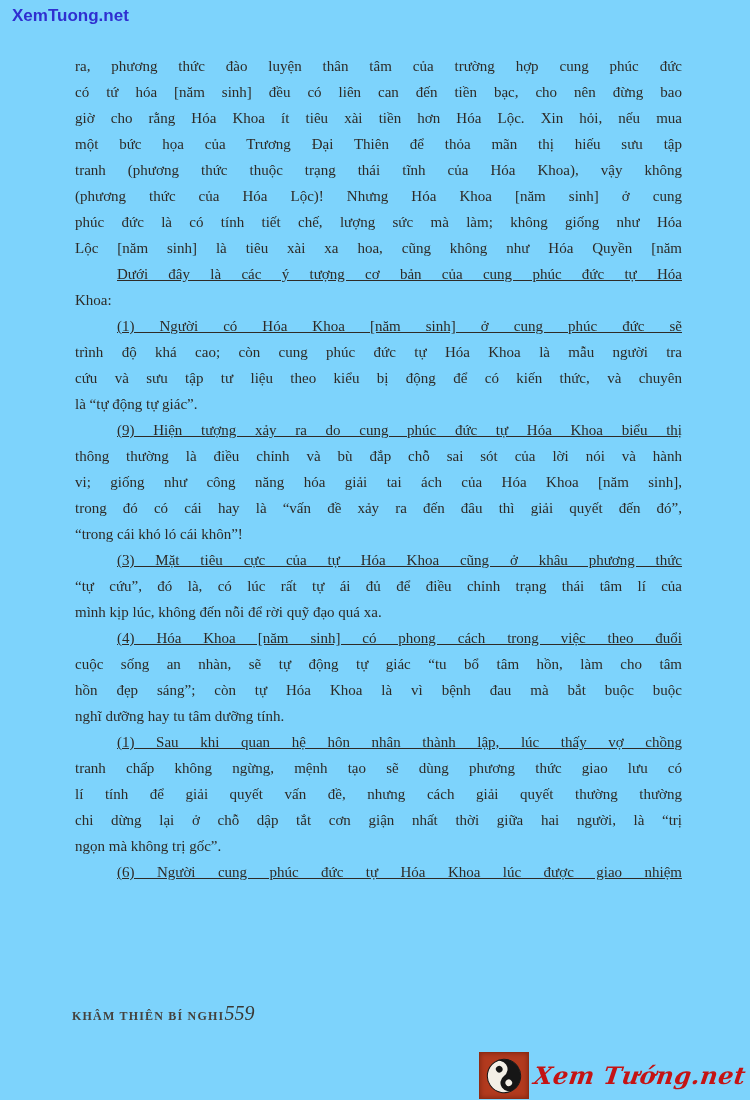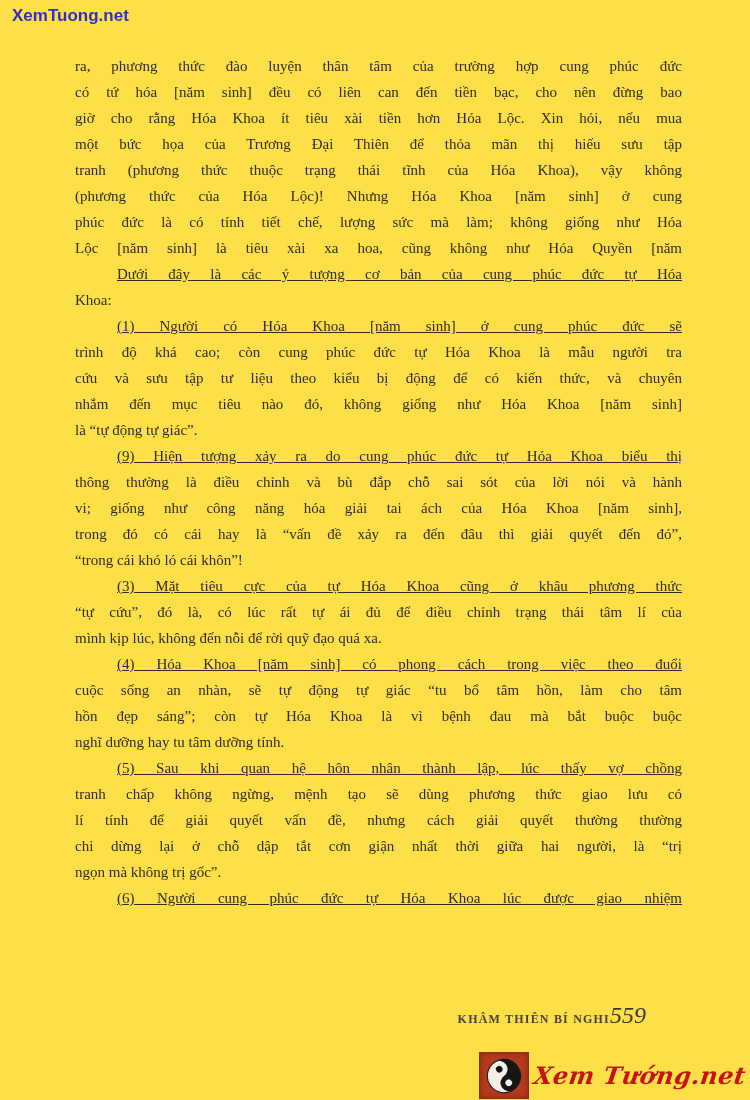--- a/index.html
+++ b/index.html
@@ -1,41 +1,41 @@
 <!DOCTYPE html>
 <html><head>
 <meta charset="utf-8">
 <style>
   html,body { margin:0; padding:0; background:#e9e8e5; }
   .page {
     position:relative; width:750px; height:1100px; margin:0 auto;
-    background:#fde047; overflow:hidden;
+    background:#7dd3fc; overflow:hidden;
     font-family:"Liberation Serif","DejaVu Serif",serif;
   }
   .watermark-top {
     position:absolute; left:12px; top:6px;
     font-family:"Liberation Sans","DejaVu Sans",sans-serif;
     font-size:17px; font-weight:600; color:#2f2fd0; cursor:pointer;
   }
   .body-text {
     position:absolute; left:75px; top:53px; width:607px;
     font-size:15px; line-height:26px; color:#2e2b27;
   }
   .para { margin:0; padding:0; }
   .line { display:block; height:26px; overflow:hidden; white-space:normal; }
   .j { text-align:justify; text-align-last:justify; }
   .ind { text-indent:42px;text-decoration:underline; }
   .footer {
-    position:absolute; left:72px; right:104px; top:1002px;
-    display:flex; justify-content:flex-end; align-items:baseline;
+    position:absolute; left:72px; right:88px; top:1002px;
+    display:flex; justify-content:flex-start; align-items:baseline;
   }
   .book-title {
     font-size:12px; letter-spacing:1.2px; color:#45423d; font-weight:600;
   }
-  .page-number { font-size:24px; font-style:italic; color:#3a3732; }
+  .page-number { font-size:20px; font-style:italic; color:#3a3732; }
   .logo {
     position:absolute; right:4px; bottom:1px;
     display:flex; align-items:center; gap:5px; cursor:pointer;
   }
   .logo-square {
     width:48px; height:45px; background:#b23a1e; border:1px solid #8f2b13;
     display:flex; align-items:center; justify-content:center;
     box-shadow: inset 0 0 5px rgba(60,10,0,.45);
   }
   .logo-text {
@@ -66,21 +66,20 @@
 
     <p class="para">
       <span class="line j ind">Dưới đây là các ý tượng cơ bản của cung phúc đức tự Hóa</span>
       <span class="line">Khoa:</span>
     </p>
 
     <p class="para">
       <span class="line j ind">(1) Người có Hóa Khoa [năm sinh] ở cung phúc đức sẽ</span>
       <span class="line j">trình độ khá cao; còn cung phúc đức tự Hóa Khoa là mẫu người tra</span>
       <span class="line j">cứu và sưu tập tư liệu theo kiểu bị động để có kiến thức, và chuyên</span>
-      <span class="line j">nhắm đến mục tiêu nào đó, không giống như Hóa Khoa [năm sinh]</span>
       <span class="line">là “tự động tự giác”.</span>
     </p>
 
     <p class="para">
       <span class="line j ind">(9) Hiện tượng xảy ra do cung phúc đức tự Hóa Khoa biểu thị</span>
       <span class="line j">thông thường là điều chỉnh và bù đắp chỗ sai sót của lời nói và hành</span>
       <span class="line j">vi; giống như công năng hóa giải tai ách của Hóa Khoa [năm sinh],</span>
       <span class="line j">trong đó có cái hay là “vấn đề xảy ra đến đâu thì giải quyết đến đó”,</span>
       <span class="line">“trong cái khó ló cái khôn”!</span>
     </p>
@@ -92,21 +91,21 @@
     </p>
 
     <p class="para">
       <span class="line j ind">(4) Hóa Khoa [năm sinh] có phong cách trong việc theo đuổi</span>
       <span class="line j">cuộc sống an nhàn, sẽ tự động tự giác “tu bổ tâm hồn, làm cho tâm</span>
       <span class="line j">hồn đẹp sáng”; còn tự Hóa Khoa là vì bệnh đau mà bắt buộc buộc</span>
       <span class="line">nghĩ dưỡng hay tu tâm dưỡng tính.</span>
     </p>
 
     <p class="para">
-      <span class="line j ind">(5) Sau khi quan hệ hôn nhân thành lập, lúc thấy vợ chồng</span>
+      <span class="line j ind">(1) Sau khi quan hệ hôn nhân thành lập, lúc thấy vợ chồng</span>
       <span class="line j">tranh chấp không ngừng, mệnh tạo sẽ dùng phương thức giao lưu có</span>
       <span class="line j">lí tính để giải quyết vấn đề, nhưng cách giải quyết thường thường</span>
       <span class="line j">chi dừng lại ở chỗ dập tắt cơn giận nhất thời giữa hai người, là “trị</span>
       <span class="line">ngọn mà không trị gốc”.</span>
     </p>
 
     <p class="para">
       <span class="line j ind">(6) Người cung phúc đức tự Hóa Khoa lúc được giao nhiệm</span>
     </p>
 

